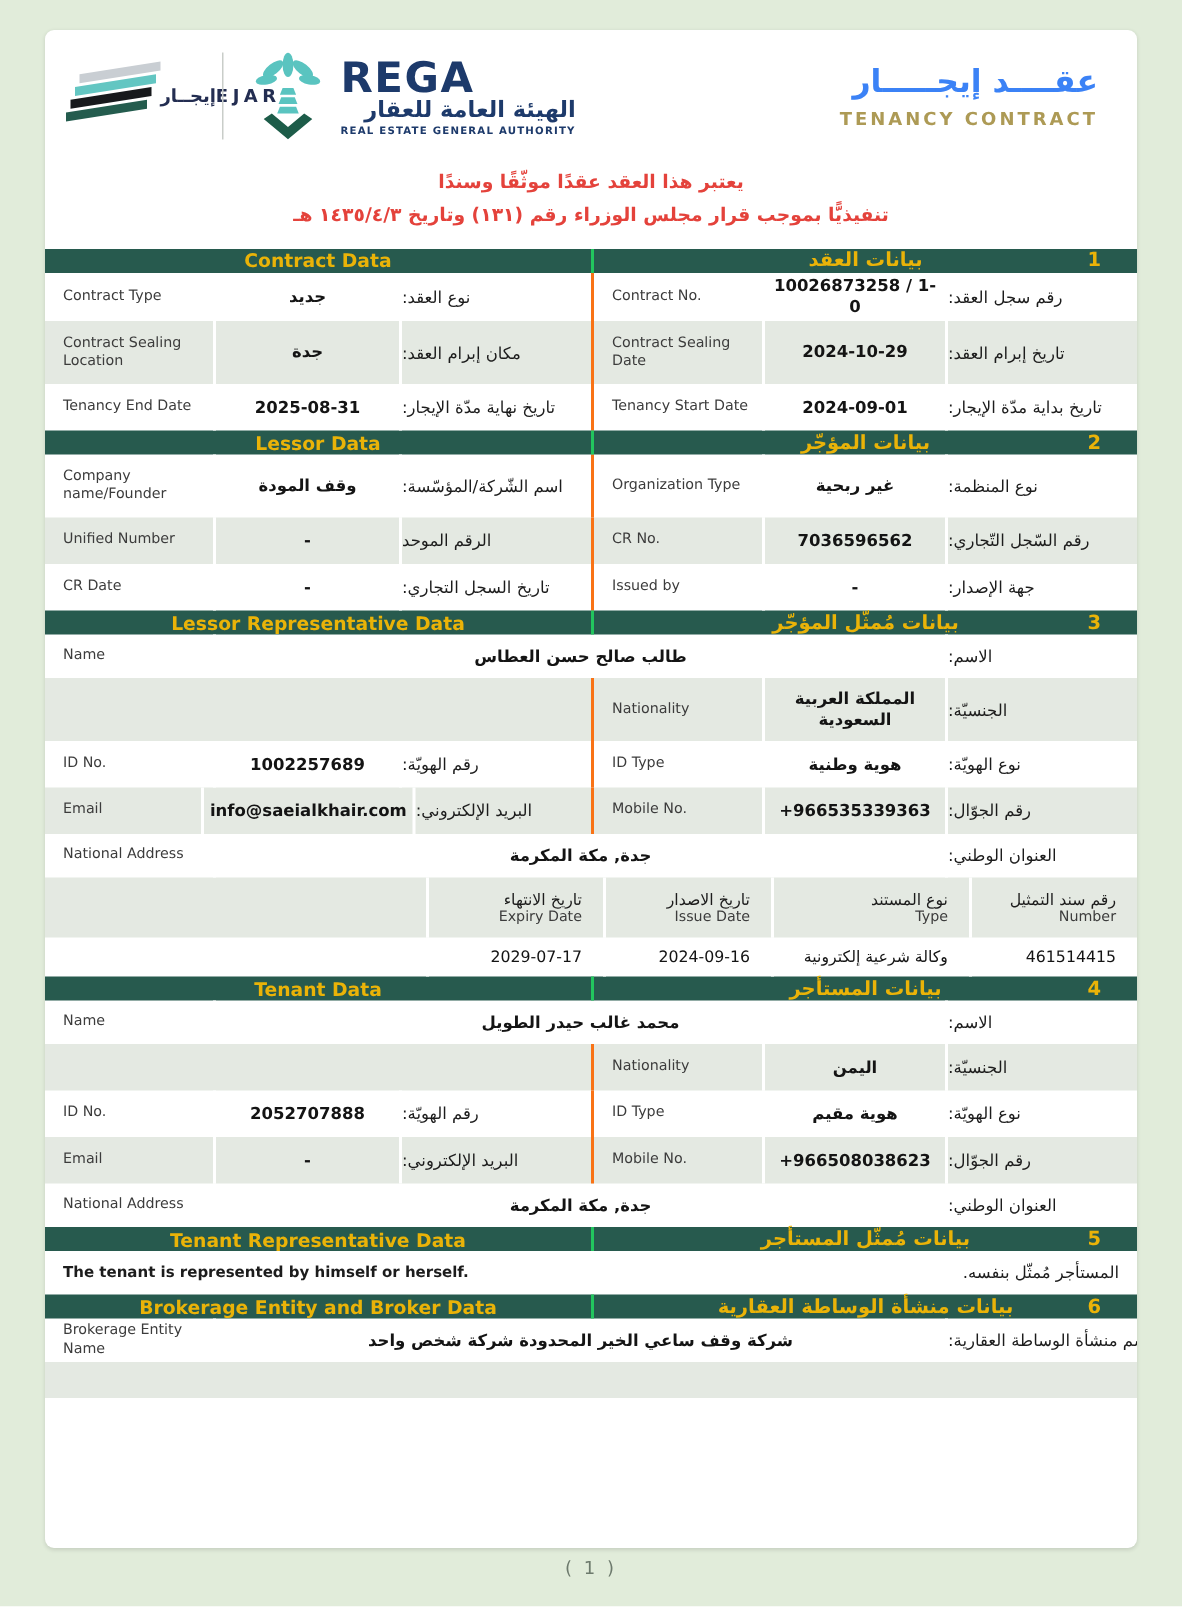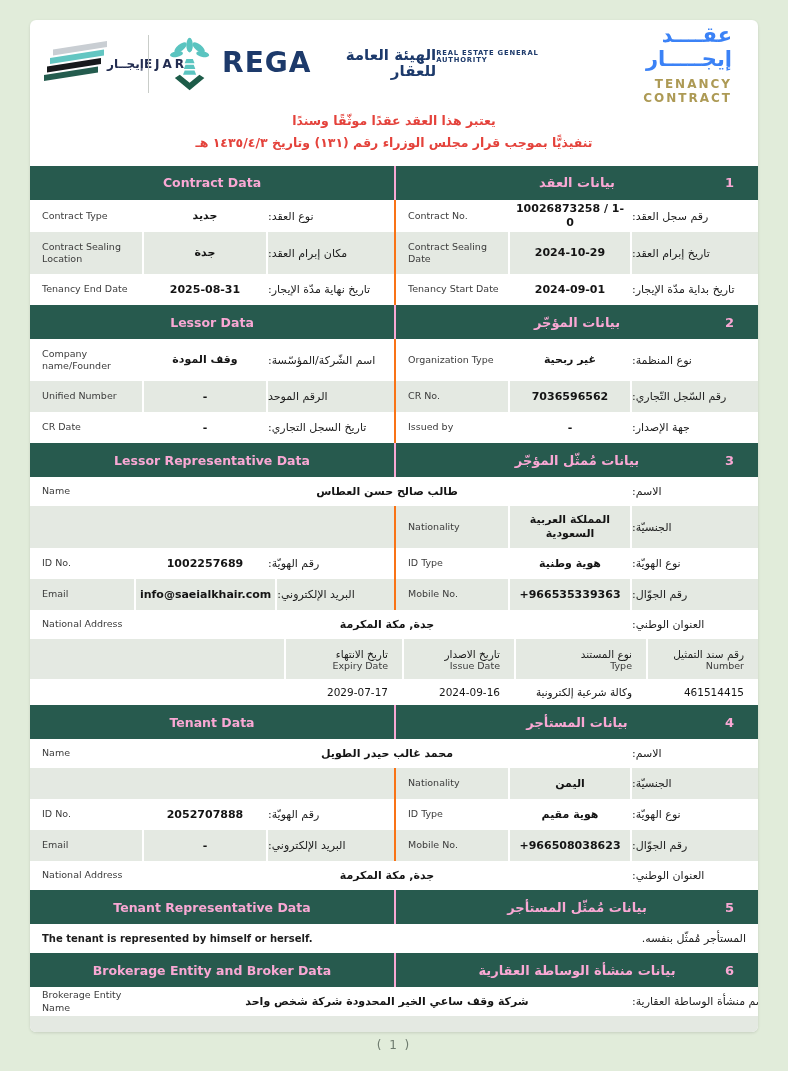--- a/index.html
+++ b/index.html
@@ -14,39 +14,39 @@
   .ejar-stripes { transform: skewY(-9deg); margin-bottom: 5px; }
   .ejar-stripes i { display: block; width: 54px; height: 6px; margin-bottom: 2px; }
   .ejar-stripes i:nth-child(1){ background:#c9ced3; margin-left: 9px; }
   .ejar-stripes i:nth-child(2){ background:#63c6c2; margin-left: 6px; }
   .ejar-stripes i:nth-child(3){ background:#17191c; margin-left: 3px; }
   .ejar-stripes i:nth-child(4){ background:#245c4e; }
   .ejar-ar { font-size: 12px; font-weight: bold; color: #232d51; direction: rtl; }
   .ejar-en { font-size: 12px; font-weight: bold; letter-spacing: 3px; color: #232d51; }
   .hdr-divider { width: 1px; height: 58px; background: #c9cdc9; margin: 0 16px 0 8px; }
   .rega { display: flex; align-items: center; gap: 8px; }
-  .rega-texts { display: flex; flex-direction: row; line-height: 1.05; }
+  .rega-texts { display: flex; flex-direction: column; line-height: 1.05; }
   .rega-name { font-size: 28px; font-weight: bold; color: #1d3a6b; letter-spacing: 1px; }
   .rega-ar { font-size: 15px; font-weight: bold; color: #1d3a6b; direction: rtl; }
   .rega-en { font-size: 6.8px; font-weight: bold; letter-spacing: .8px; color: #1d3a6b; margin-top: 2px; }
   .hdr-spacer { flex: 1; }
   .title-block { text-align: right; padding-right: 12px; }
   .title-ar { font-size: 21px; font-weight: bold; color: #3b82f6; direction: rtl; }
   .title-en { font-size: 12px; font-weight: bold; letter-spacing: 2px; color: #ad9a55; margin-top: 6px; }
 
   
   .notice { text-align: center; direction: rtl; color: #e4423b; font-weight: bold;
             font-size: 12.5px; line-height: 1.75; padding: 8px 0 12px 0; }
 
   
-  .sec-bar { display: flex; height: 34px; background: #275a4e; color: #f9a8d4; }
+  .sec-bar { display: flex; height: 16px; background: #275a4e; color: #eab308; }
   .sec-left { width: 50%; display: flex; align-items: center; justify-content: center;
               font-weight: bold; font-size: 12.5px; }
   .sec-right { width: 50%; position: relative; display: flex; align-items: center;
-               justify-content: center; border-left: 2px solid #f9a8d4; }
+               justify-content: center; border-left: 2px solid #22c55e; }
   .sec-title-ar { font-weight: bold; font-size: 13px; direction: rtl; }
   .sec-num { position: absolute; right: 24px; font-weight: bold; font-size: 13px; }
 
   
   .row { display: flex; min-height: 31px; align-items: stretch; }
   .row.gray { background: #e4e9e2; }
   .row.tall { min-height: 42px; }
   .row.short { min-height: 29px; }
   .half { width: 50%; display: flex; align-items: stretch; }
   .half + .half { border-left: 2px solid #f97316; }

